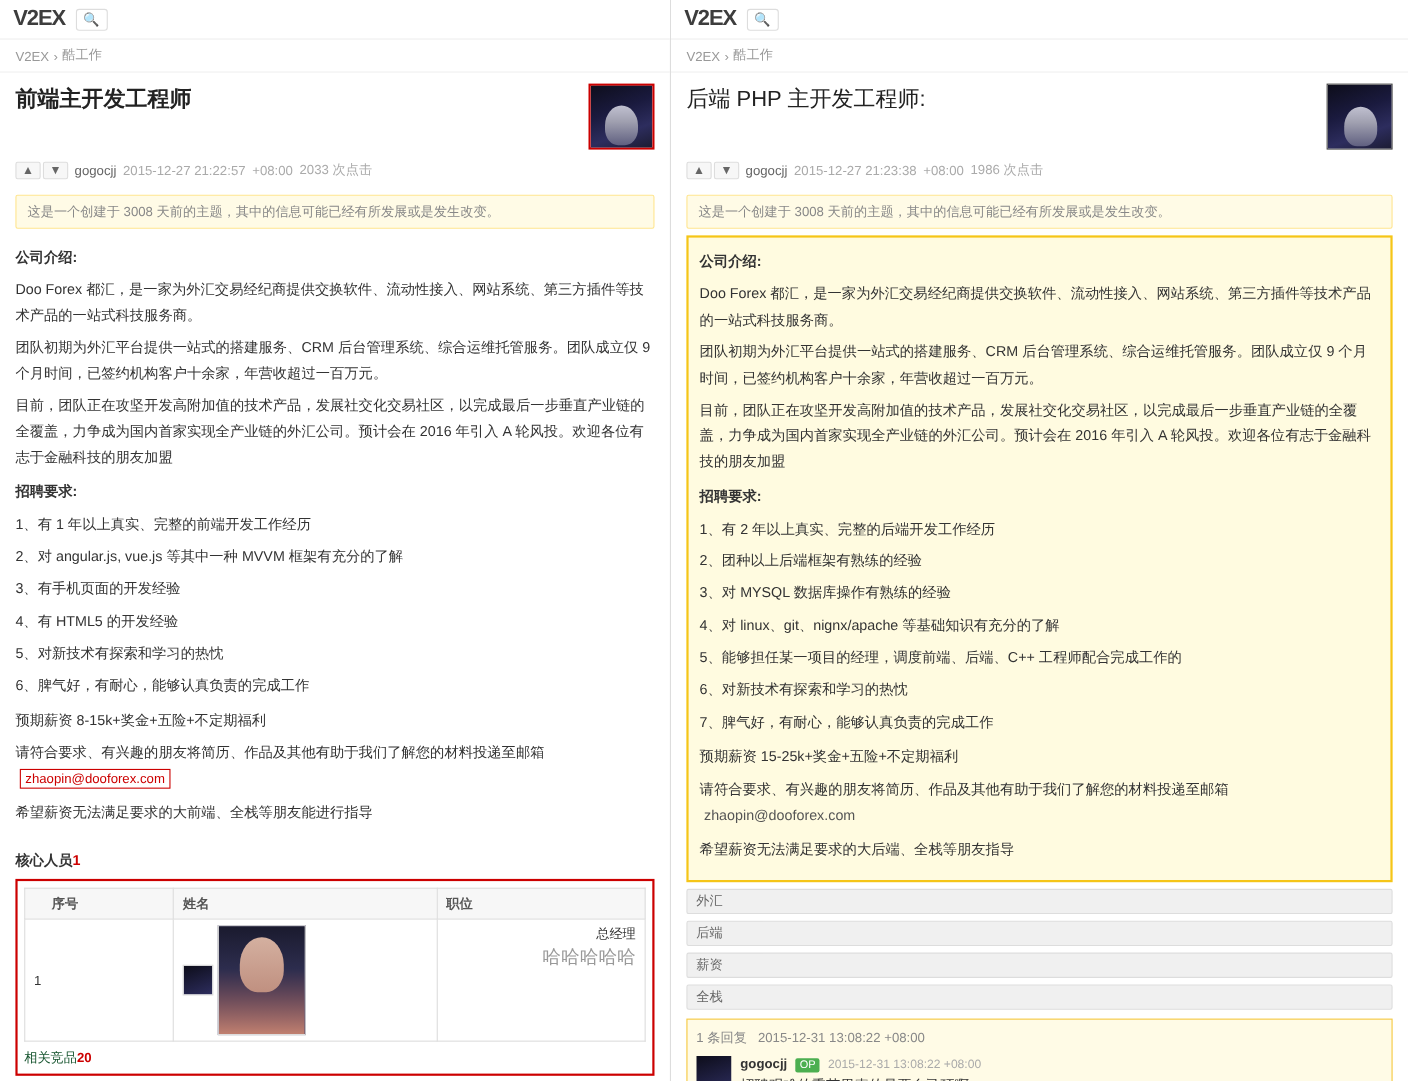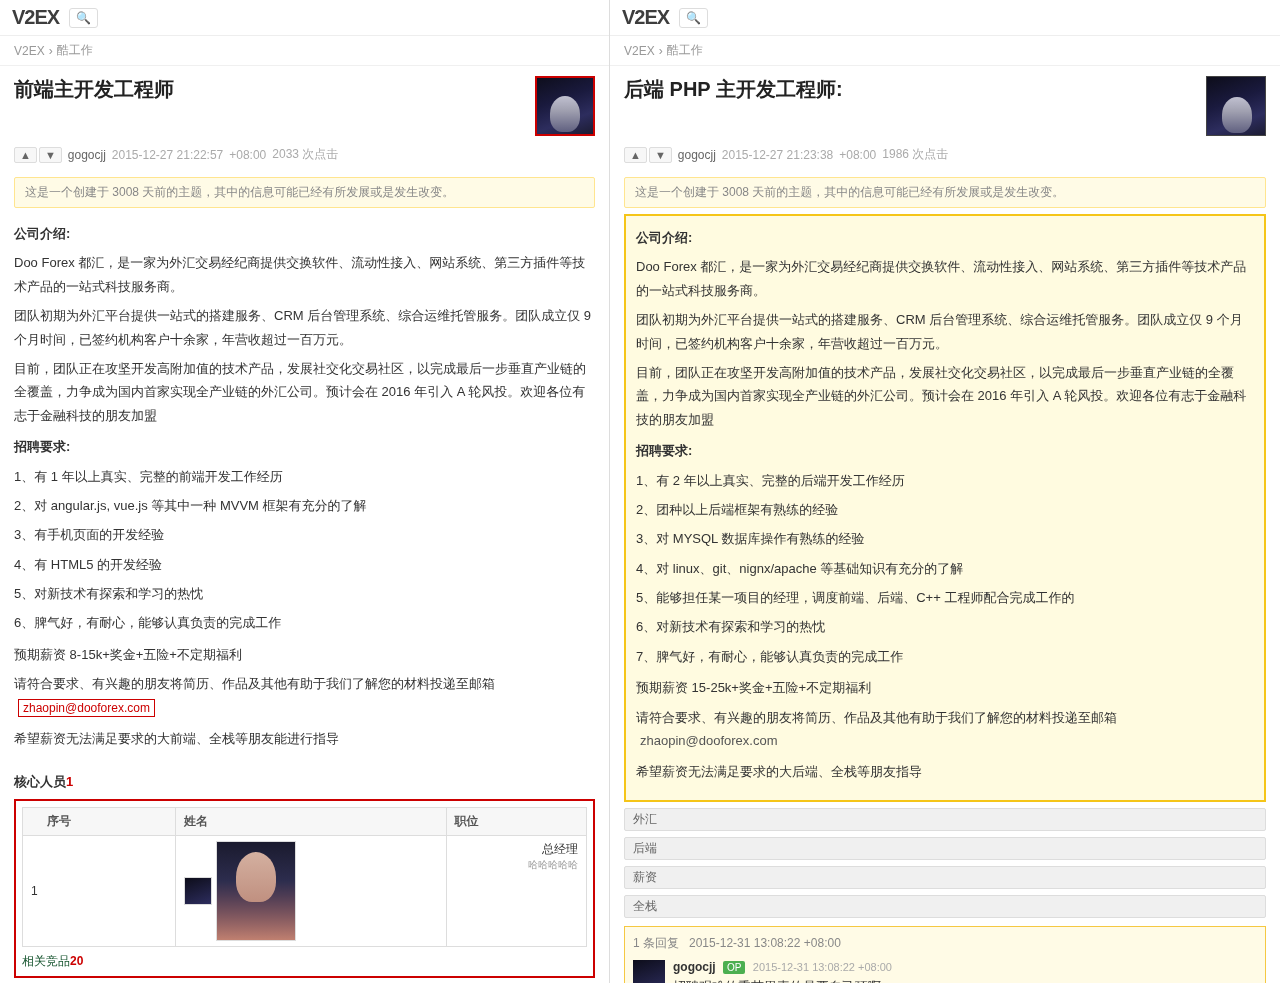--- a/index.html
+++ b/index.html
@@ -134,21 +134,21 @@
                       <div style="width:100%;height:100%;background:linear-gradient(160deg,#0d0d1a,#2d2d5e);"></div>
                     </div>
                     <div style="width:80px;height:100px;background:linear-gradient(180deg,#1a1a2e 0%,#2d2d4e 40%,#1a1040 100%);overflow:hidden;border:1px solid #ddd;position:relative;">
                       <div style="position:absolute;bottom:0;left:0;width:100%;height:60%;background:linear-gradient(180deg,transparent,#c08070);"></div>
                       <div style="position:absolute;top:10px;left:50%;transform:translateX(-50%);width:40px;height:50px;background:linear-gradient(180deg,#d4b0a0 0%,#c09080 100%);border-radius:50% 50% 40% 40%;"></div>
                     </div>
                   </div>
                 </td>
                 <td style="border:1px solid #ddd;padding:5px 8px;vertical-align:top;text-align:right;">
                   <div>总经理</div>
-                  <div style="color:#999;font-size:10px;">哈哈哈哈哈</div>
+                  <div style="color:#999;font-size:17px;">哈哈哈哈哈</div>
                 </td>
               </tr>
             </tbody>
           </table>
           <div class="related-comp" style="font-size:12px;margin-top:6px;">
             <span>相关竞品</span><span style="color:#c00;font-weight:bold;">20</span>
           </div>
         </div>
       </div>
 
@@ -163,21 +163,21 @@
         </div>
       </div>
 
       <div class="breadcrumb">
         <span style="cursor:pointer;color:#999;">V2EX</span>
         <span>›</span>
         <span style="cursor:pointer;color:#999;">酷工作</span>
       </div>
 
       <div class="article-header">
-        <h1 class="article-title" style="font-size:20px;font-weight:bold;color:#222;">后端 PHP 主开发工程师:</h1>
+        <h1 class="article-title" style="font-size:20px;font-weight:normal;color:#222;">后端 PHP 主开发工程师:</h1>
         <div style="width:60px;height:60px;flex-shrink:0;margin-left:10px;background:#1a1a2e;overflow:hidden;border:1px solid #444;">
           <div style="width:60px;height:60px;background:linear-gradient(160deg,#0d0d1a 0%,#1a1a3e 40%,#2d2d5e 70%,#1a1a2e 100%);display:flex;align-items:center;justify-content:center;">
             <div style="width:30px;height:36px;background:linear-gradient(180deg,#c0c0d0 0%,#a0a0b0 40%,#606080 100%);border-radius:50% 50% 40% 40%;position:relative;top:8px;"></div>
           </div>
         </div>
       </div>
 
       <div class="meta-row">
         <div class="vote-btns">
           <button class="vote-btn">▲</button>

